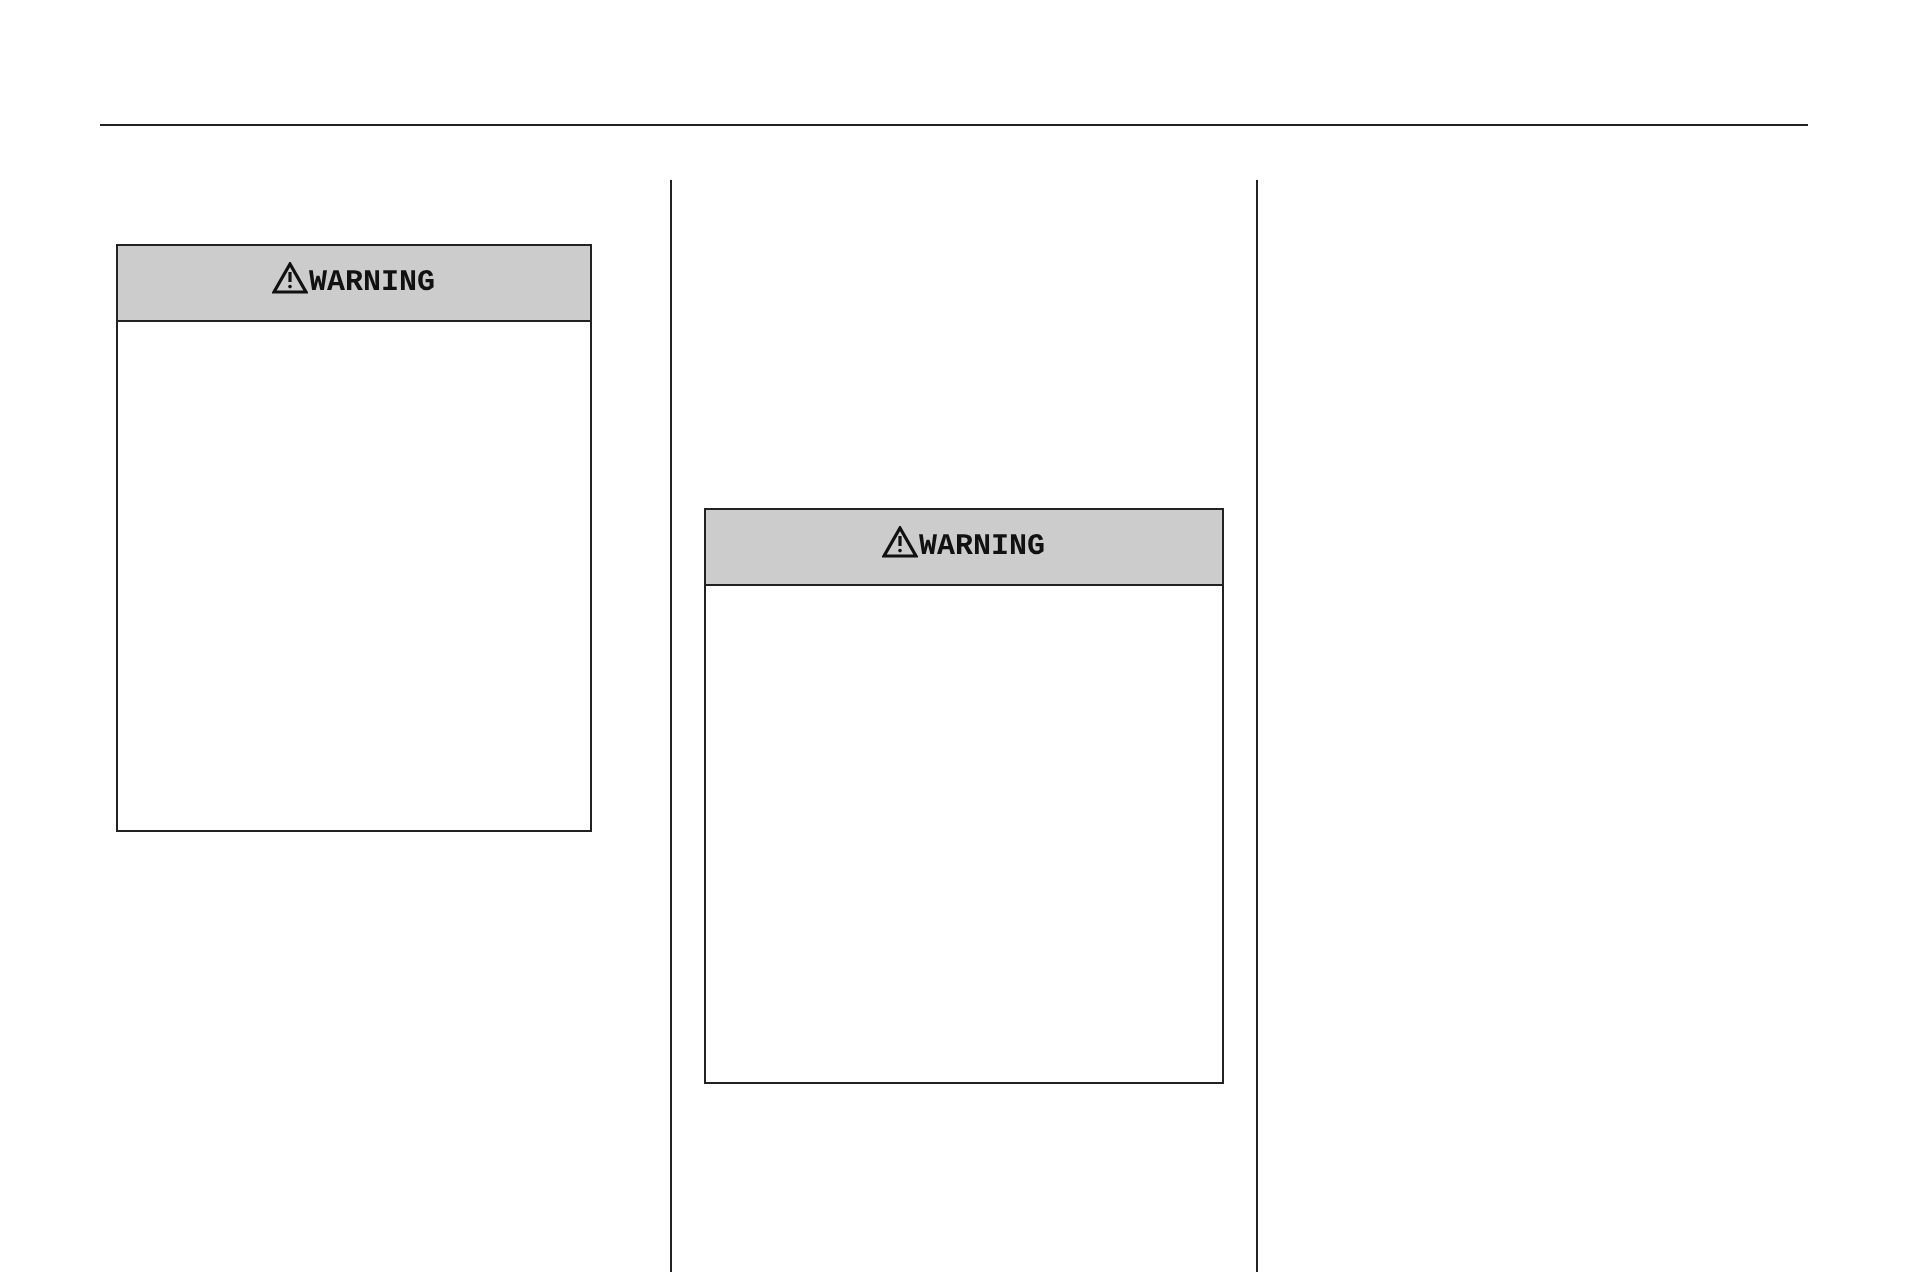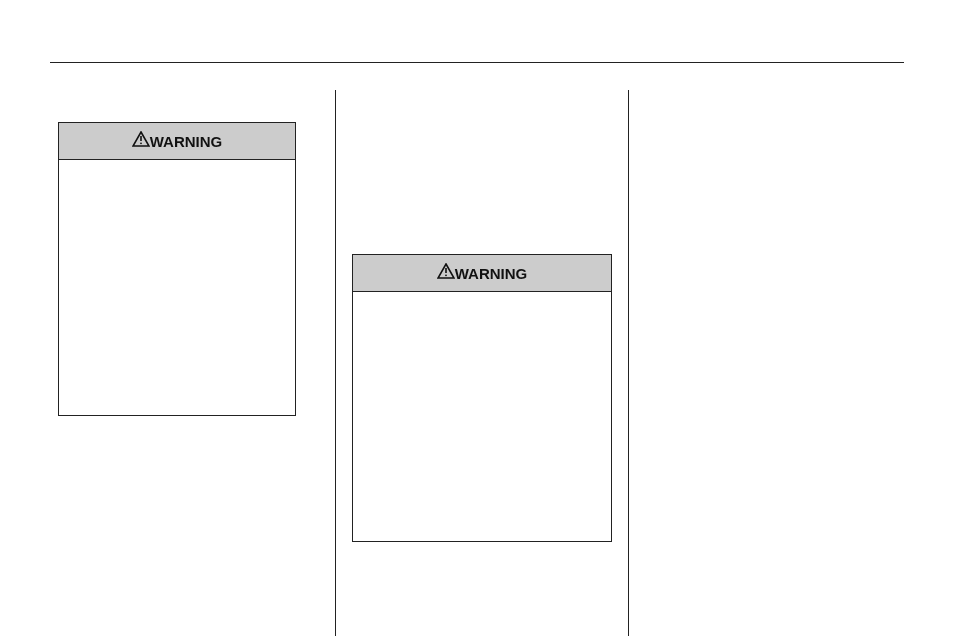--- a/index.html
+++ b/index.html
@@ -44,20 +44,21 @@
       border: 1px solid #222;
       background: #fff;
     }
     .warning-header {
       background: #ccc;
       border-bottom: 1px solid #222;
       display: flex;
       align-items: center;
       justify-content: center;
       padding: 8px 0;
+      font-family: Liberation Mono, monospace;
     }
     .warning-word {
       font-weight: bold;
       font-size: 15px;
       color: #111;
     }
     .warning-body {
       padding: 10px;
       font-size: 12px;
       line-height: 1.3;

